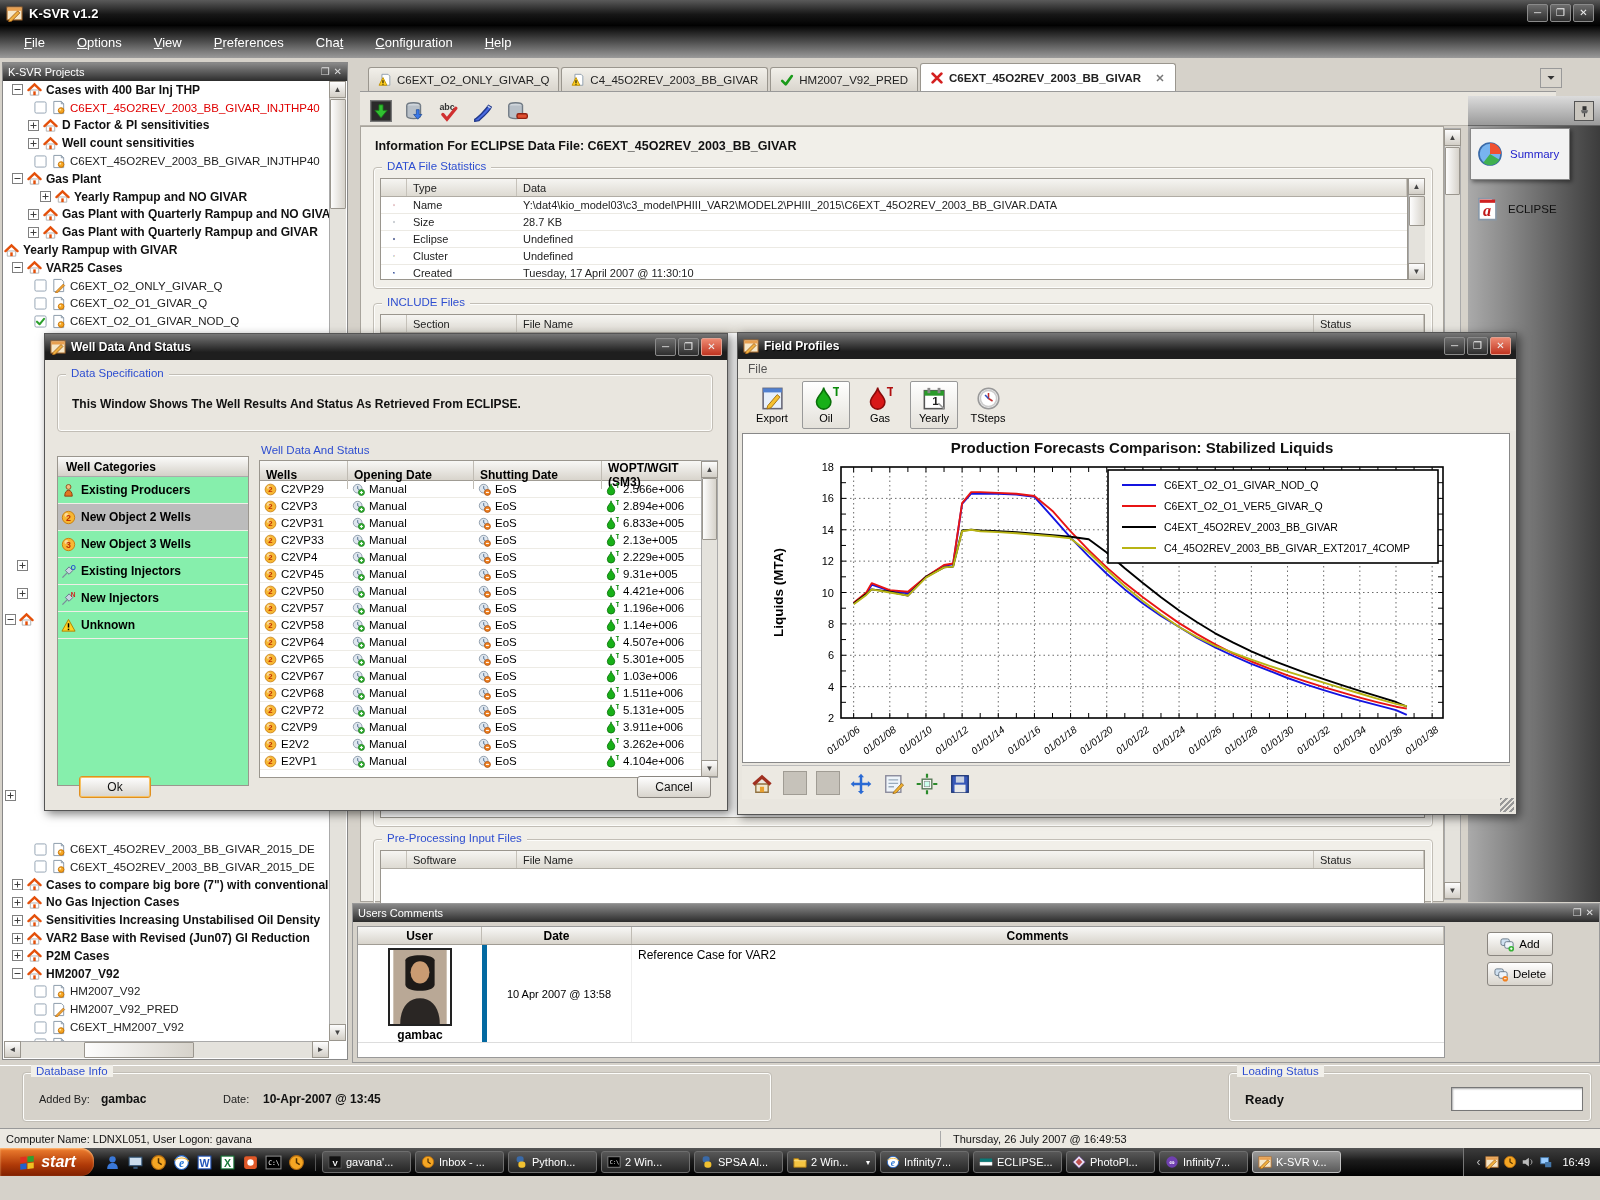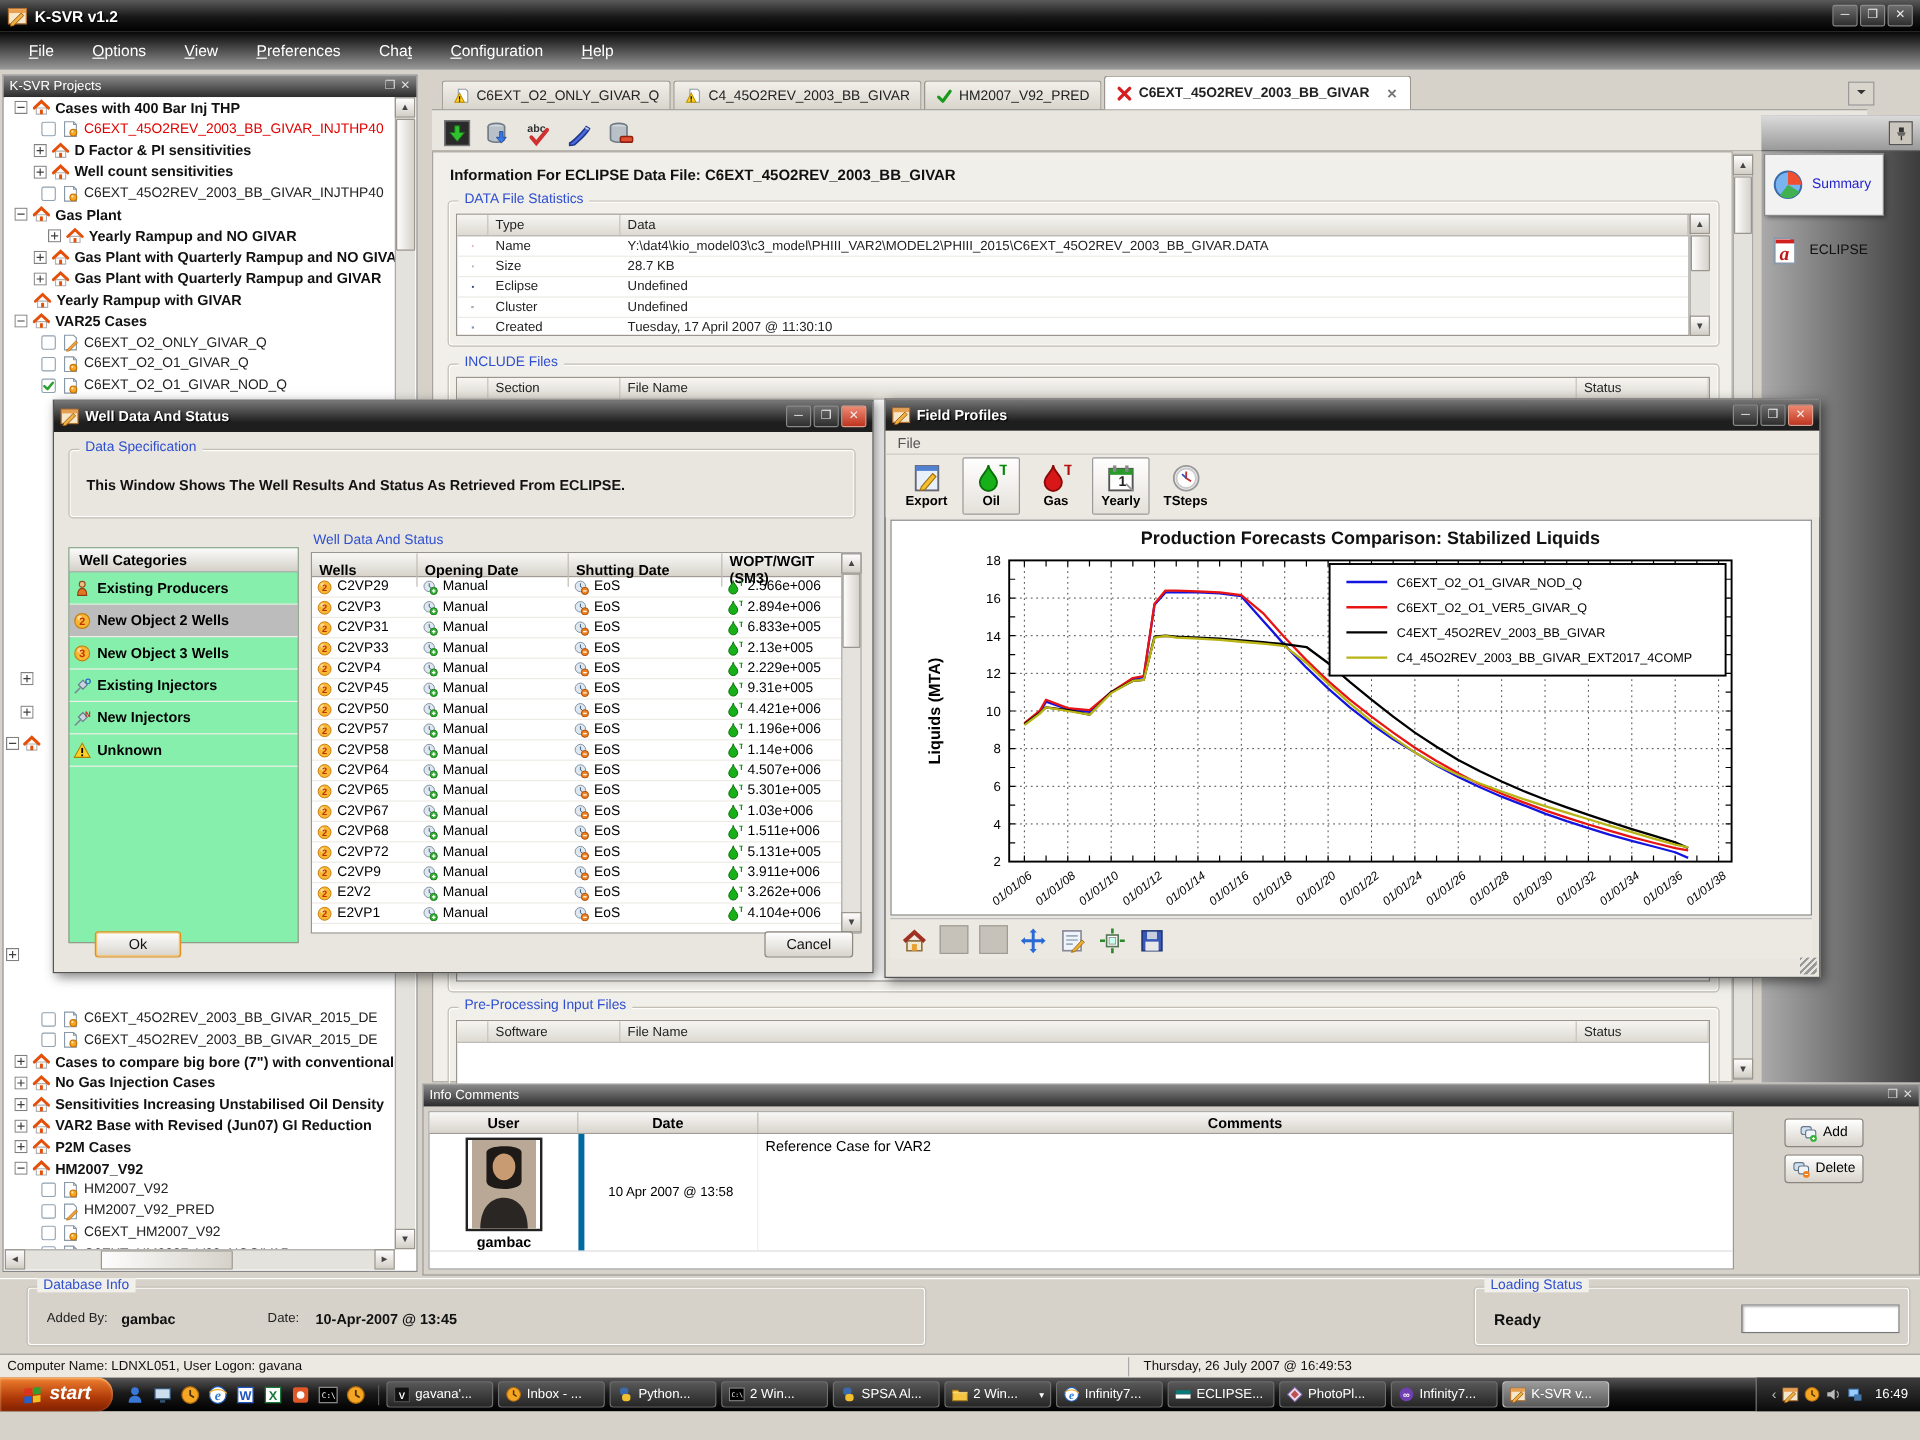--- a/index.html
+++ b/index.html
@@ -84,21 +84,21 @@
   .wrow .ic{width:13px;height:13px;flex:0 0 auto}
   .wsv{position:absolute;top:100px;left:656px;width:17px;height:318px;background:#e4e2dc;border:1px solid #aaa}
   .btn{position:absolute;height:22px;background:linear-gradient(180deg,#fefefe,#d8d4cc);border:1px solid #8a8680;border-radius:3px;font-size:12px;text-align:center;line-height:20px;color:#111}
   .btn.ok{border:1px solid #e09020;box-shadow:inset 0 0 0 1px #f6c060}
   
   .winprof{left:737px;top:332px;width:780px;height:483px}
   .profmenu{height:20px;background:#ece9e2;border-bottom:1px solid #c8c4bc;display:flex;align-items:center;padding:0 10px;color:#555;font-size:12px}
   .proftb{height:52px;background:#ece9e2;display:flex;align-items:flex-start;gap:6px;padding:2px 0 0 10px}
   .pbtn{width:48px;height:48px;display:flex;flex-direction:column;align-items:center;justify-content:center;gap:1px}
   .pbtn .ic{width:25px;height:25px}
-  .pbtn .l{font-weight:bold;font-size:11px}
+  .pbtn .l{font-weight:normal;font-size:11px}
   .pbtn.sel{border:1px solid #999;background:linear-gradient(180deg,#fff,#e4e1da);border-radius:2px}
   .chartbox{position:absolute;left:4px;top:100px;width:768px;height:330px;background:#fff;border:1px solid #888}
   .profbb{position:absolute;left:4px;top:432px;width:768px;height:34px;background:#ece9e2;border-top:1px solid #bbb;display:flex;align-items:center;gap:9px;padding-left:8px}
   .profbb .ic{width:22px;height:22px}
   .blankbtn{width:24px;height:24px;background:#c6c2ba;border:1px solid #a09c94}
   .grip{position:absolute;right:2px;bottom:2px;width:14px;height:14px;background:repeating-linear-gradient(135deg,#999 0 2px,#e9e6df 2px 4px)}
   
   .comments{left:352px;top:903px;width:1248px;height:160px;background:#d6d2ca;border:1px solid #999}
   .ctbl{position:absolute;left:4px;top:22px;width:1088px;height:132px;background:#fff;border:1px solid #999}
   .chead{display:grid;grid-template-columns:124px 150px 1fr;height:18px;background:linear-gradient(180deg,#f8f8f6,#d8d4cc);border-bottom:1px solid #a09c94;font-weight:bold;font-size:12px;align-items:center;text-align:center}
@@ -307,21 +307,21 @@
             </span>
             <span class="ic" style="width:15px;height:15px">
               <svg viewBox="0 0 16 16" xmlns="http://www.w3.org/2000/svg">
                 <path d="M3.5 8.5h9V14h-9z" fill="#fff" stroke="#b0b0b0"></path>
                 <path d="M1.6 8.6 8 2.6l6.4 6" fill="none" stroke="#e4500a" stroke-width="2.6" stroke-linecap="round"></path>
                 <rect x="6.7" y="10" width="2.6" height="4" fill="#e4500a"></rect>
               </svg>
             </span>
             <span class="tl b">Gas Plant with Quarterly Rampup and GIVAR</span>
           </div>
-          <div class="trow" style="padding-left:24px">
+          <div class="trow" style="">
             <span class="ic" style="width:15px;height:15px">
               <svg viewBox="0 0 16 16" xmlns="http://www.w3.org/2000/svg">
                 <path d="M3.5 8.5h9V14h-9z" fill="#fff" stroke="#b0b0b0"></path>
                 <path d="M1.6 8.6 8 2.6l6.4 6" fill="none" stroke="#e4500a" stroke-width="2.6" stroke-linecap="round"></path>
                 <rect x="6.7" y="10" width="2.6" height="4" fill="#e4500a"></rect>
               </svg>
             </span>
             <span class="tl b">Yearly Rampup with GIVAR</span>
           </div>
           <div class="trow" style="padding-left:8px">
@@ -1968,21 +1968,21 @@
               <rect x="4" y="8.5" width="8" height="5.5" fill="#e8e8e8"></rect>
             </svg>
           </span>
         </span>
       </div>
     <div class="grip"></div>
   </div>
 
   <div class="abs comments">
     <div class="phdr">
-      <span>Info Comments</span>
+      <span>Users Comments</span>
       <span class="sp">
         <span class="pico">❐</span>
         <span class="pico">✕</span>
       </span>
     </div>
     <div class="ctbl">
       <div class="chead" id="comments-head">
           <span>User</span>
           <span>Date</span>
           <span>Comments</span>

